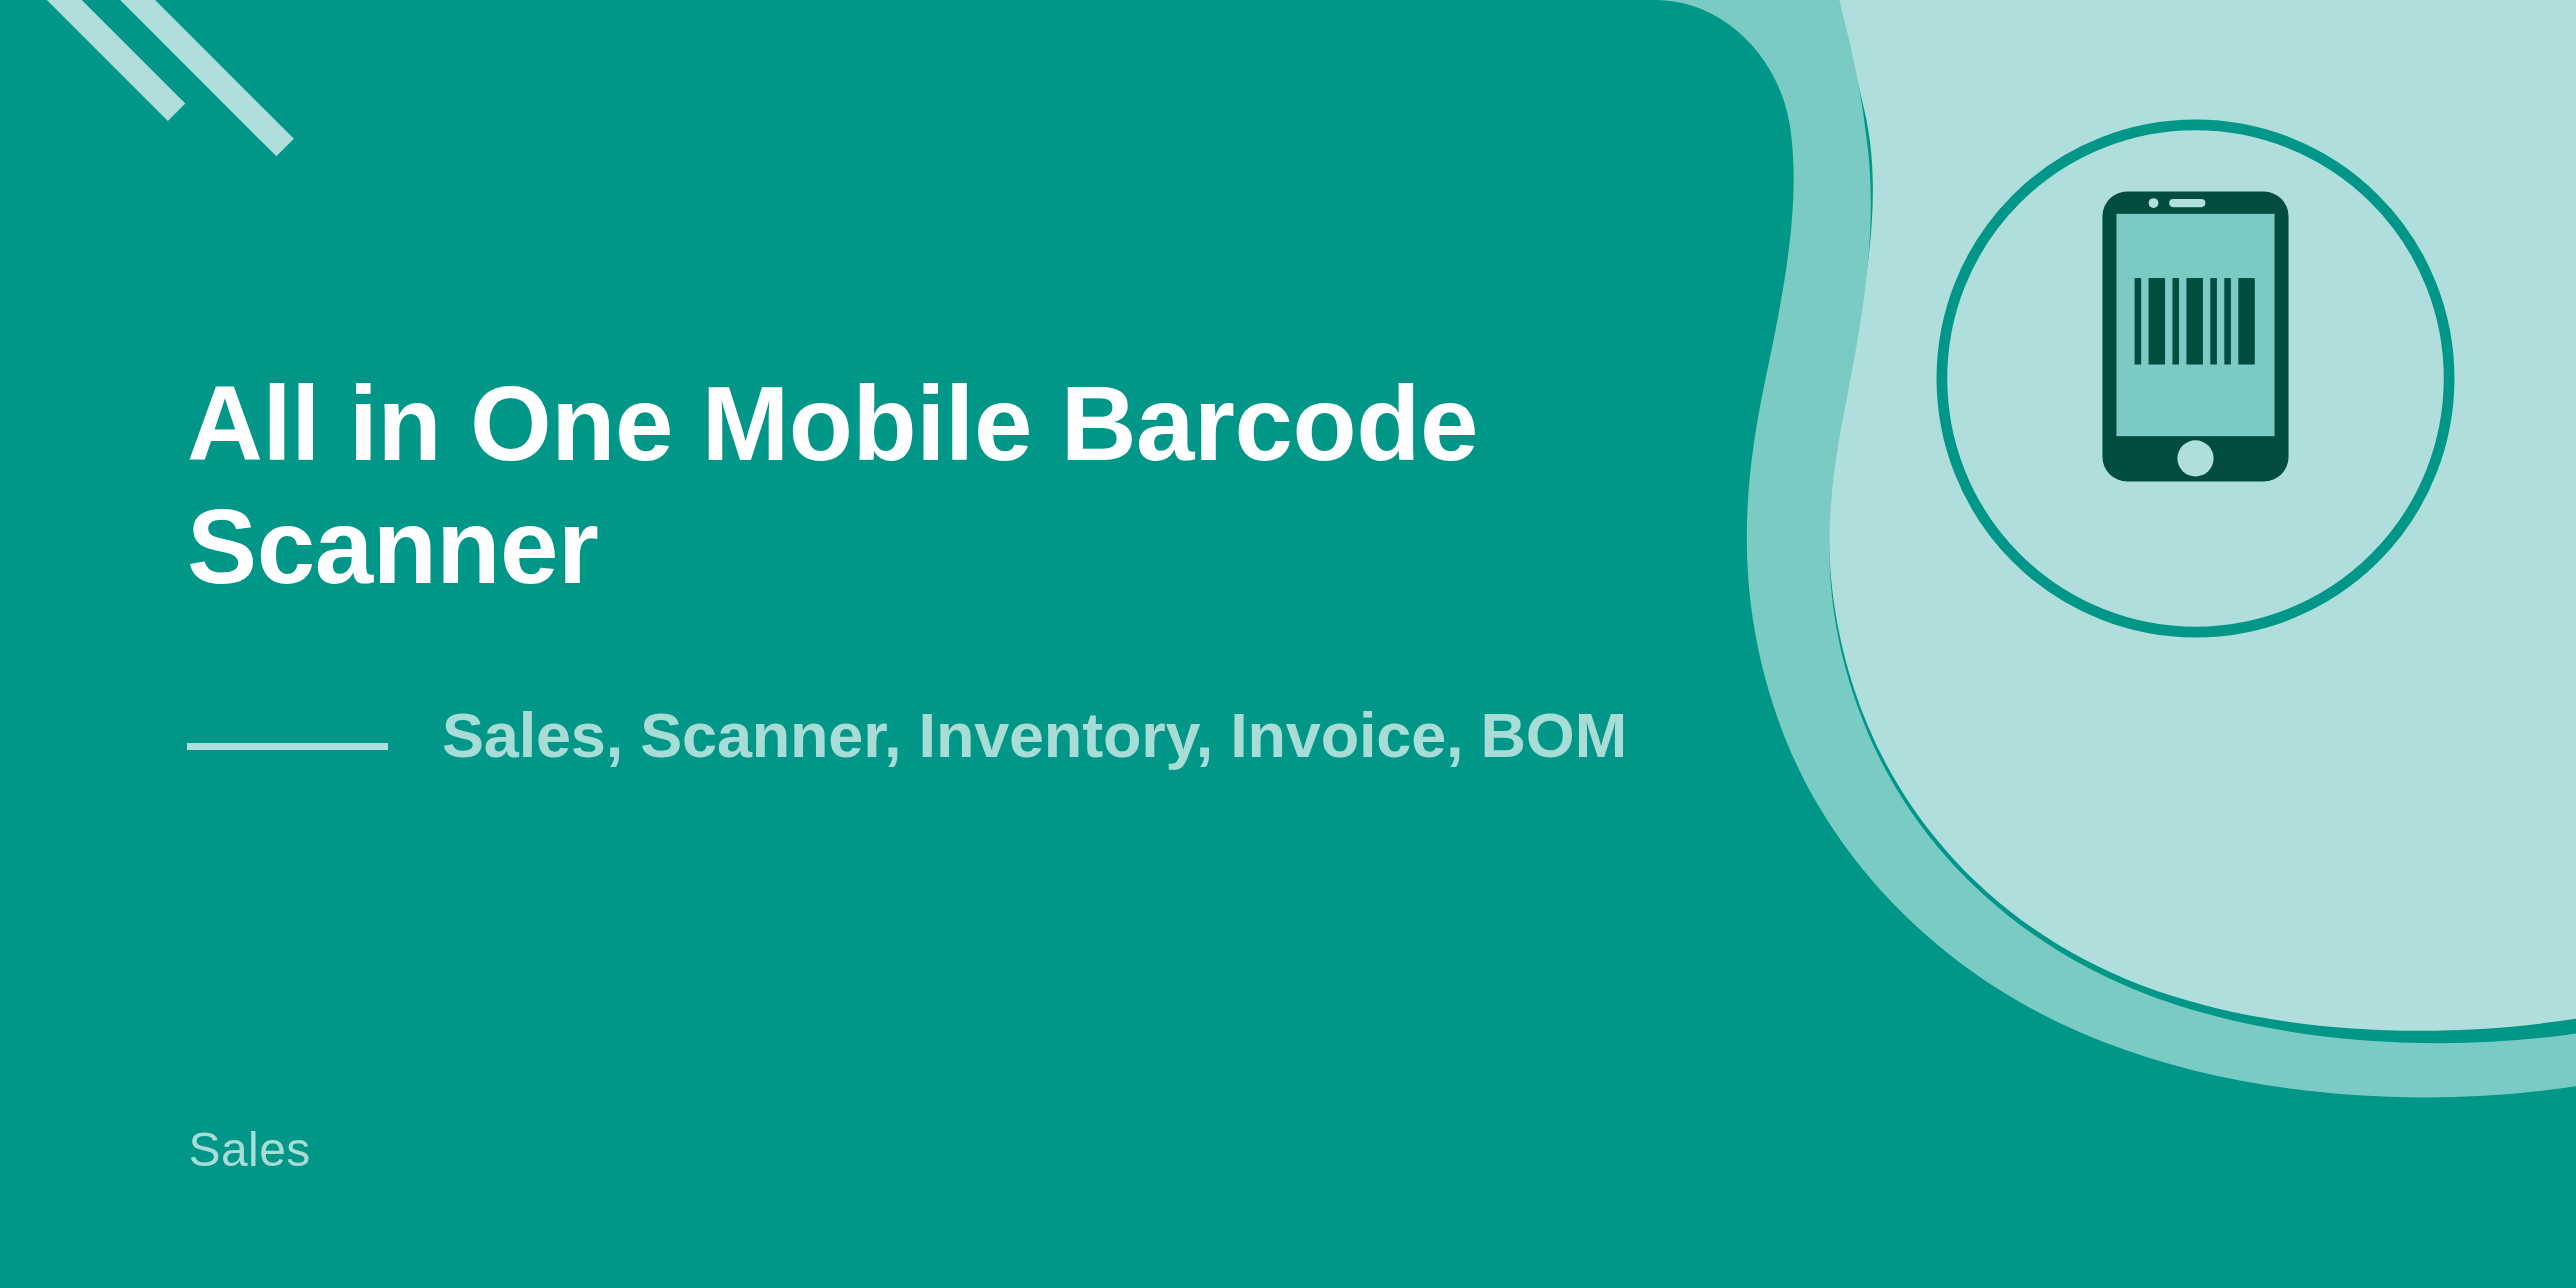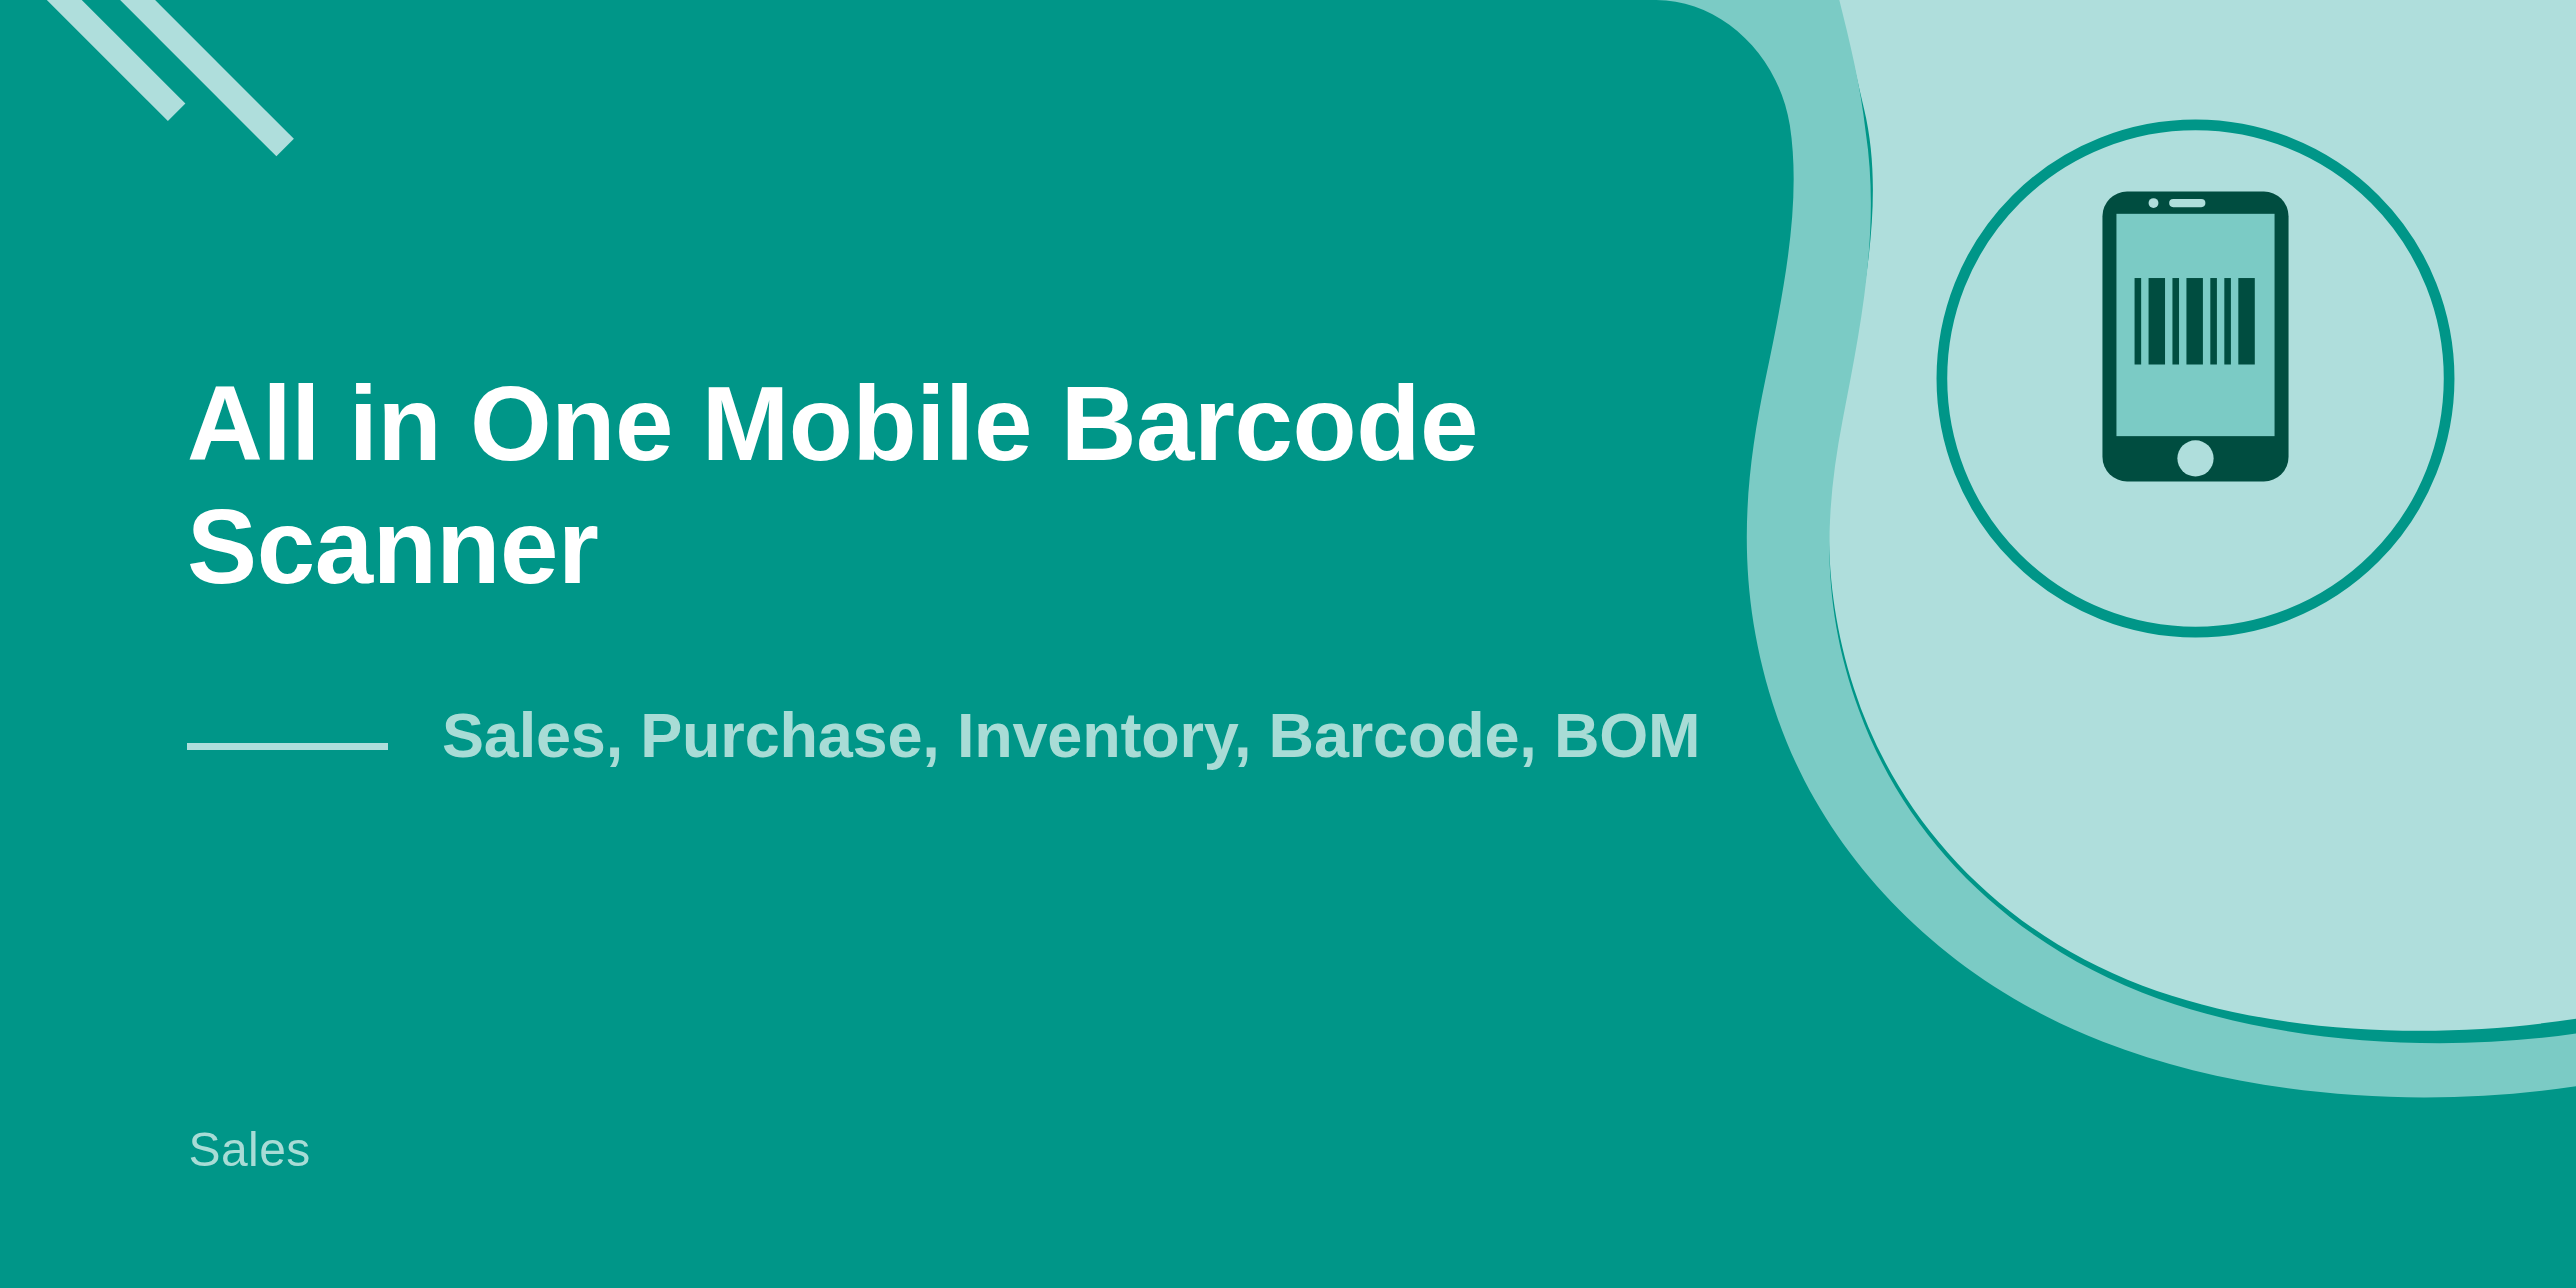--- a/index.html
+++ b/index.html
@@ -165,20 +165,20 @@
       </g>
     </svg>
   </div>
 
   <div class="content">
 
     <h1 class="title">All in One Mobile Barcode Scanner</h1>
 
     <div class="subtitle-row">
       <span class="subtitle-dash"></span>
-      <p class="subtitle">Sales, Purchase, Inventory, Barcode, BOM</p>
+      <p class="subtitle">Sales, Scanner, Inventory, Invoice, BOM</p>
     </div>
 
     <p class="brand">Sales</p>
   </div>
 
 </div>
 
 
 </body></html>

